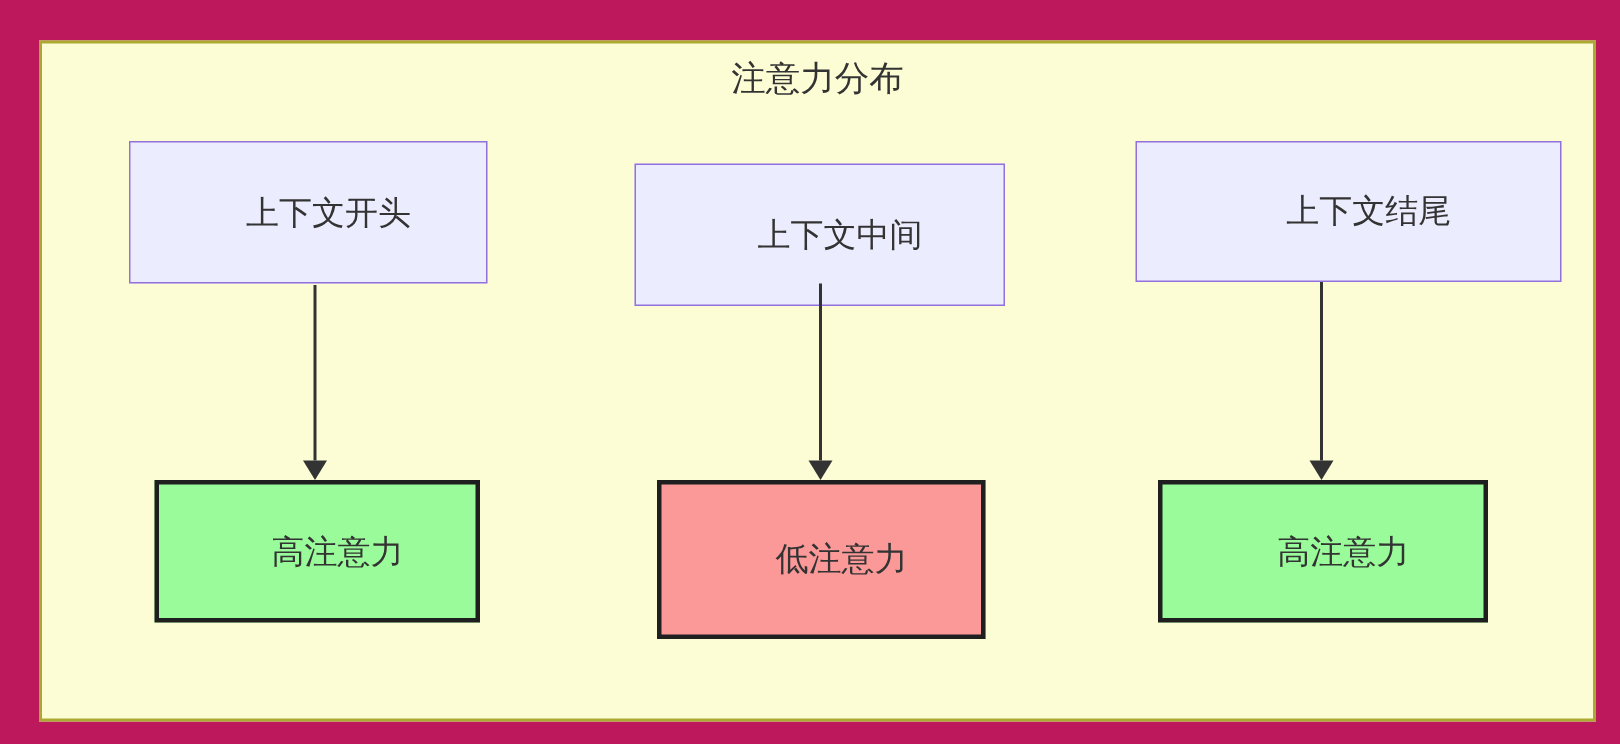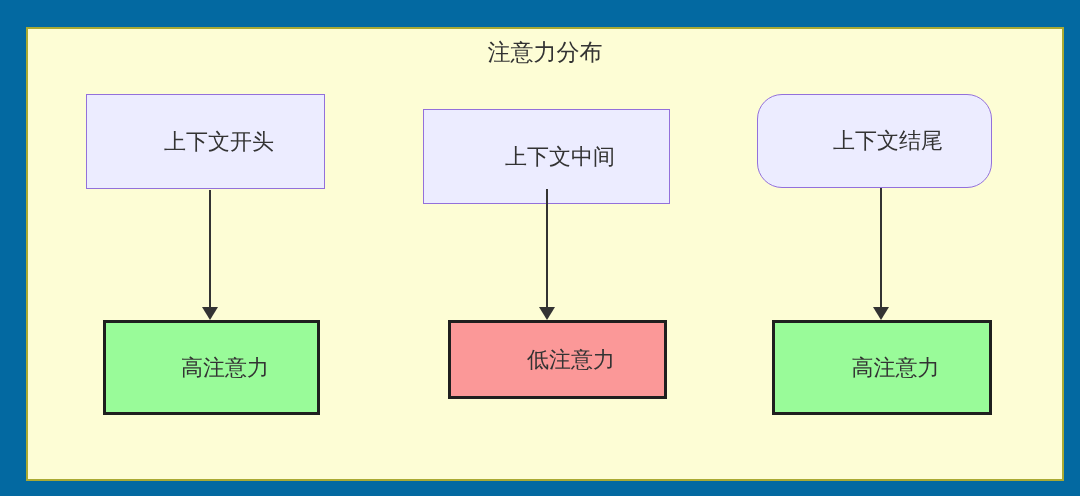--- a/index.html
+++ b/index.html
@@ -5,21 +5,21 @@
   html, body {
     margin: 0;
     padding: 0;
     background: #ffffff;
     font-family: "Liberation Sans", "DejaVu Sans", sans-serif;
   }
   .stage {
     position: relative;
     width: 1080px;
     height: 496px;
-    background: #0369a1;
+    background: #be185d;
     overflow: hidden;
   }
   
   .cluster {
     position: absolute;
     left: 26px;
     top: 27px;
     width: 1034px;
     height: 450px;
     background: var(--container-fill, #fdfdd5);
@@ -102,25 +102,25 @@
     <span>高注意力</span>
   </div>
 
   <div class="node node-source" style="left:423px; top:109px; width:247px; height:95px;">
     <span>上下文中间</span>
   </div>
   <div class="arrow" style="left:547px; top:189px; height:131px;">
     <div class="arrow-line"></div>
     <div class="arrow-head"></div>
   </div>
-  <div class="node node-low" style="left:448px; top:320px; width:219px; height:79px;align-items:center;">
+  <div class="node node-low" style="left:438px; top:320px; width:219px; height:106px;align-items:center;">
     <span>低注意力</span>
   </div>
 
-  <div class="node node-source" style="left:757px; top:94px; width:235px; height:94px;border-radius:25px;">
+  <div class="node node-source" style="left:757px; top:94px; width:284px; height:94px;">
     <span>上下文结尾</span>
   </div>
   <div class="arrow" style="left:881px; top:188px; height:132px;">
     <div class="arrow-line"></div>
     <div class="arrow-head"></div>
   </div>
   <div class="node node-high" style="left:772px; top:320px; width:220px; height:95px;">
     <span>高注意力</span>
   </div>
 

